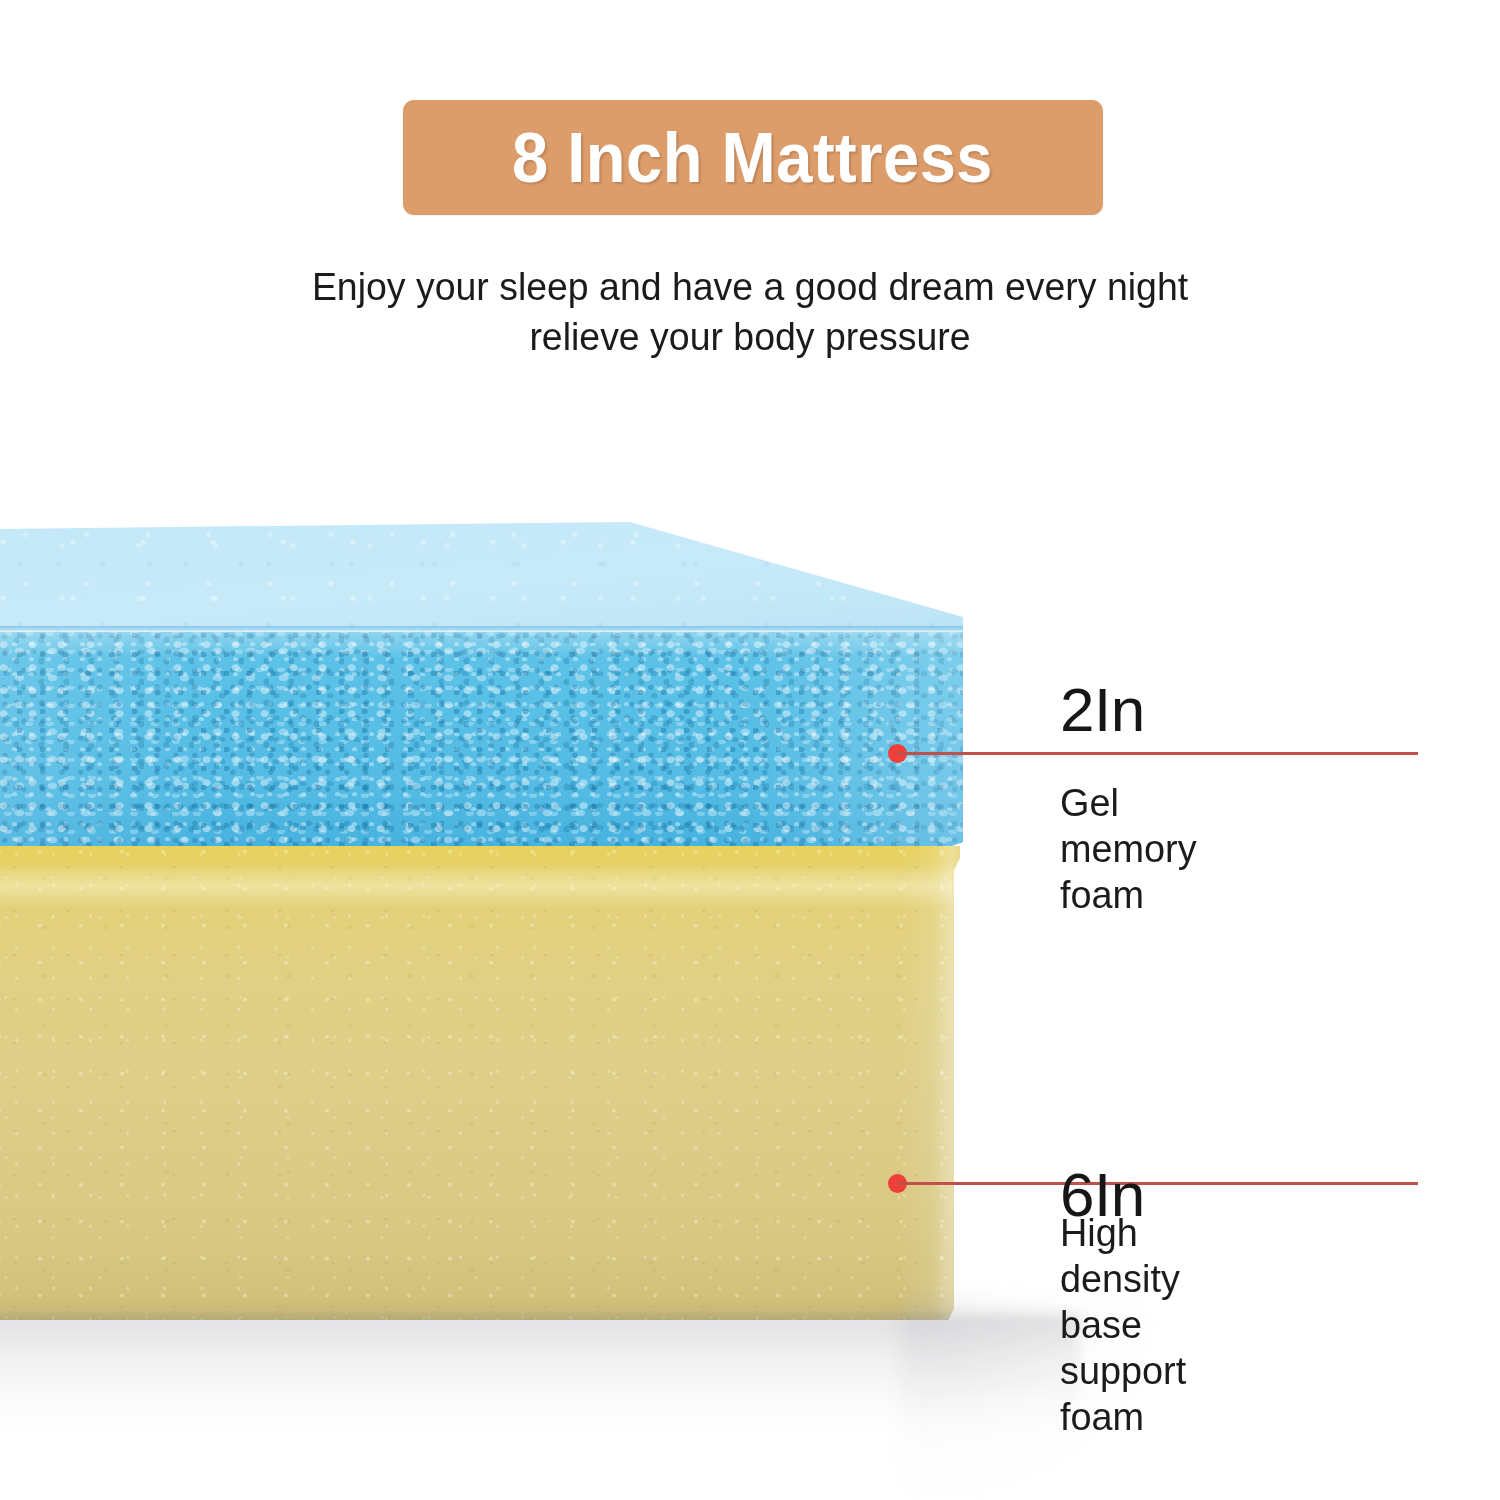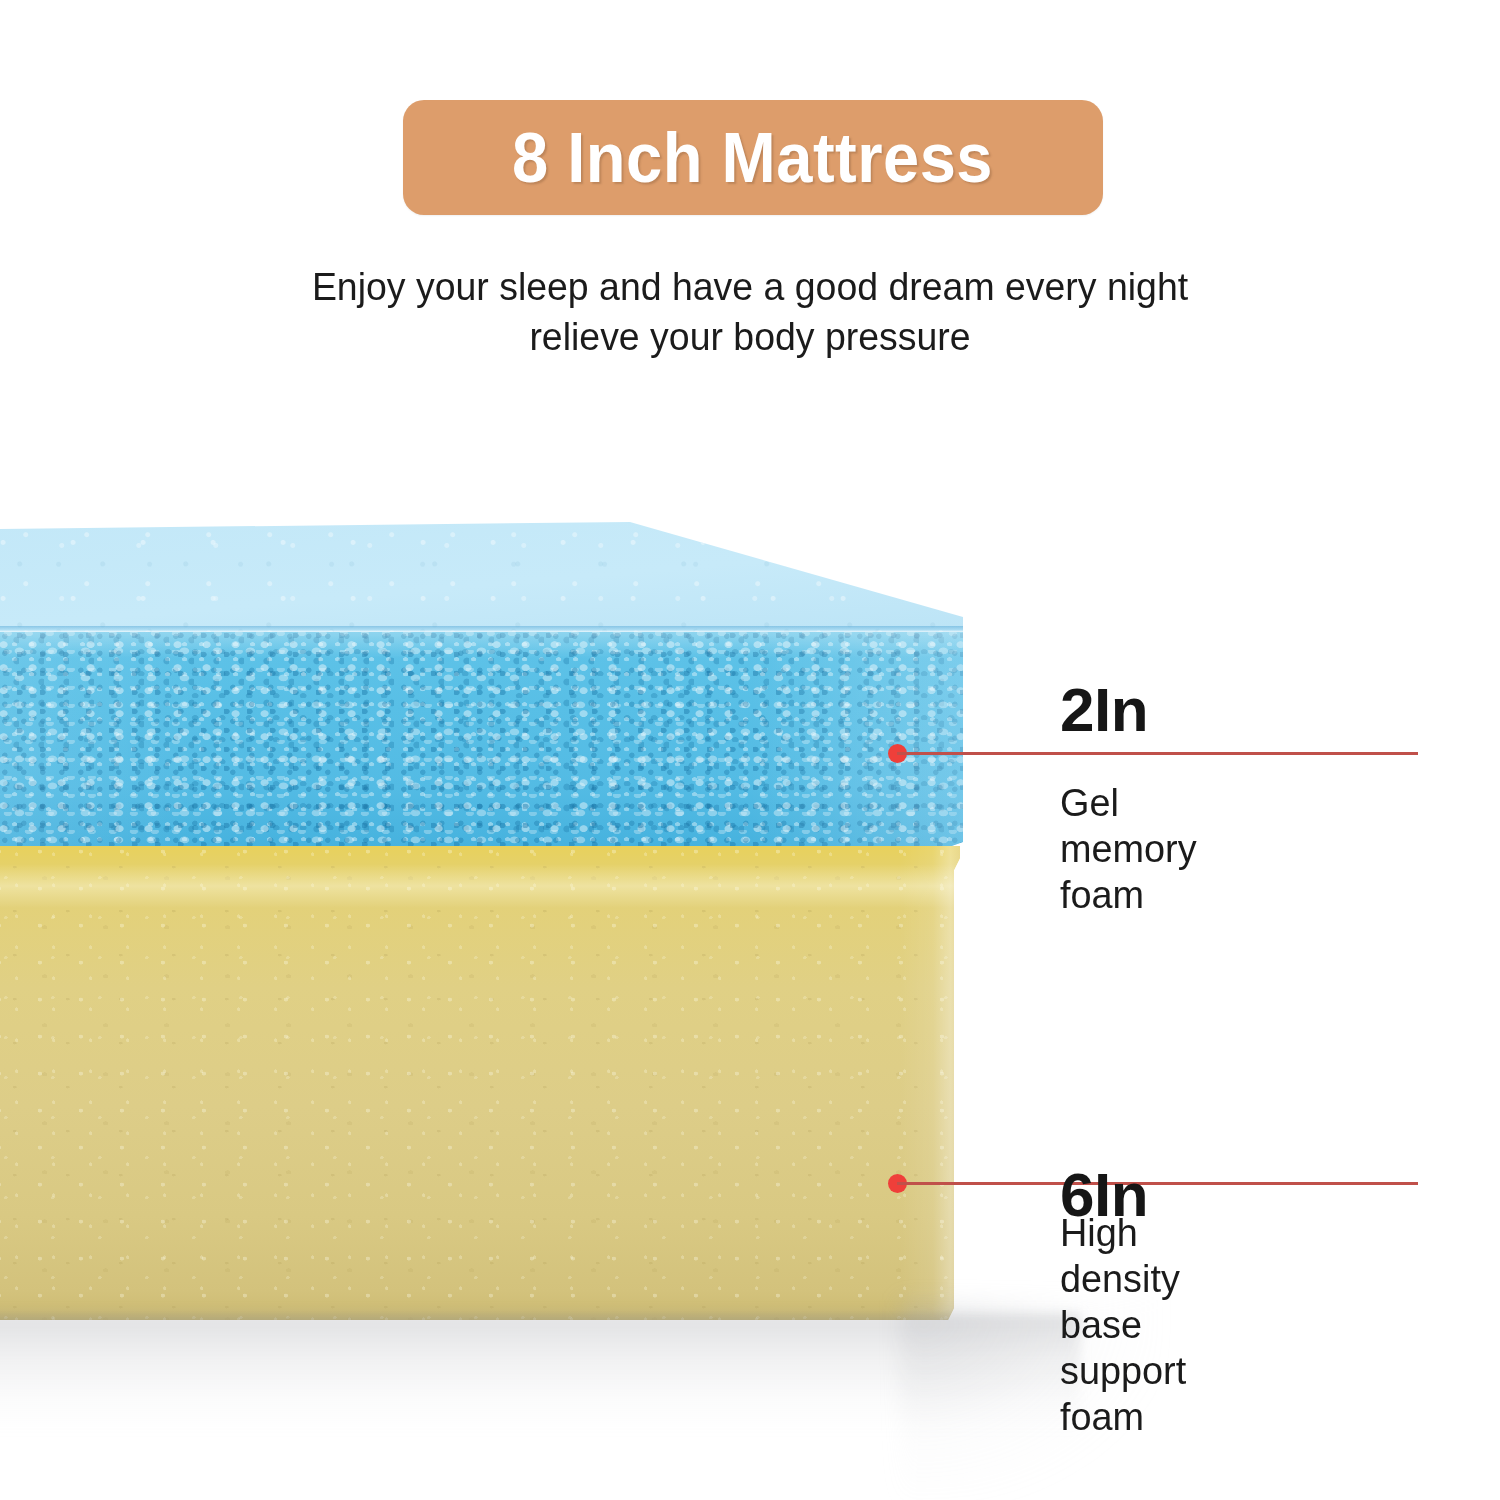--- a/index.html
+++ b/index.html
@@ -19,21 +19,21 @@
   }
 
   
   .title-badge {
     position: absolute;
     left: 403px;
     top: 100px;
     width: 700px;
     height: 115px;
     background: #dd9d6b;
-    border-radius: 21px;
+    border-radius: 11px;
     display: flex;
     align-items: center;
     justify-content: center;
     box-shadow: 0 1px 2px rgba(0,0,0,0.06);
   }
   .title-text {
     color: #ffffff;
     font-size: 70px;
     font-weight: bold;
     letter-spacing: 0.5px;
@@ -248,21 +248,21 @@
     position: absolute;
     width: 19px;
     height: 19px;
     border-radius: 50%;
     background: #ef3f3a;
   }
   .callout-value {
     position: absolute;
     color: #161616;
     font-size: 62px;
-    font-weight: bold;
+    font-weight: normal;
     letter-spacing: -0.5px;
     font-family: "Liberation Sans", sans-serif;
     line-height: 1;
     white-space: nowrap;
   }
   .callout-desc {
     position: absolute;
     color: #1b1b1b;
     font-size: 39px;
     line-height: 46px;

